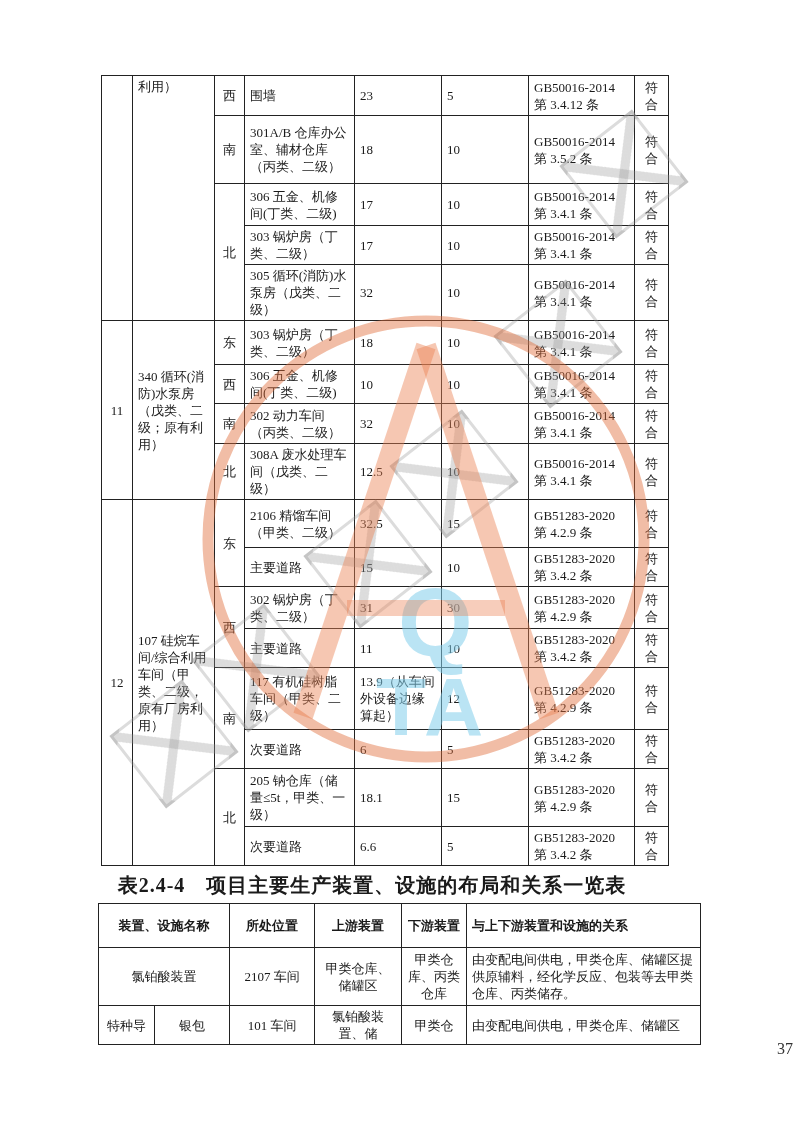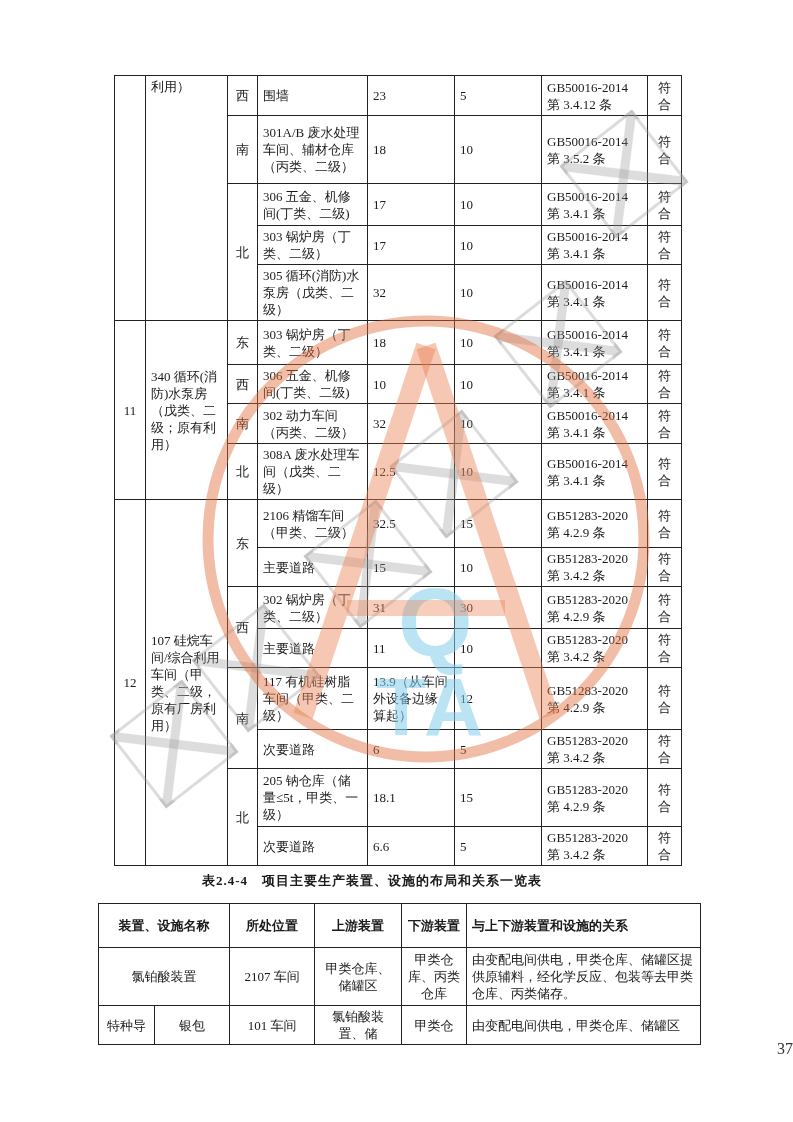--- a/index.html
+++ b/index.html
@@ -14,28 +14,28 @@
   
   table{border-collapse:collapse;table-layout:fixed;}
   td,th{
     border:1.5px solid #222;
     font-size:13px;line-height:17px;
     padding:2px 5px;
     vertical-align:middle;
     word-break:break-all;
     overflow:hidden;
   }
-  #top-table{position:absolute;left:114px;top:75px;width:567px;border-radius:25px;}
+  #top-table{position:absolute;left:101px;top:75px;width:567px;border-radius:25px;}
   #bottom-table{position:absolute;left:98px;top:903px;width:602px;}
   .c{text-align:center;}
   .t{vertical-align:top;}
   .std div{white-space:nowrap;}
   #section-title{
     position:absolute;left:0;top:872px;width:744px;
-    text-align:center;font-size:13px;font-weight:bold;
+    text-align:center;font-size:20px;font-weight:bold;
     letter-spacing:1px;
   }
   #page-number{
     position:absolute;left:0;top:1040px;width:793px;
     text-align:right;font-size:16px;color:#333;
   }
   #bottom-table th{font-weight:bold;text-align:center;}
   .rel{text-align:left;word-break:break-all;margin-left:38px;}
   
   .wm{position:absolute;pointer-events:none;}
@@ -83,21 +83,21 @@
       <td>23</td>
       <td>5</td>
       <td class="std">
             <div>GB50016-2014</div>
             <div>第 3.4.12 条</div>
           </td>
       <td class="c">符合</td>
     </tr>
     <tr style="height:68px">
       <td class="c">南</td>
-      <td>301A/B 废水处理车间、辅材仓库（丙类、二级）</td>
+      <td>301A/B 仓库办公室、辅材仓库（丙类、二级）</td>
       <td>18</td>
       <td>10</td>
       <td class="std">
             <div>GB50016-2014</div>
             <div>第 3.5.2 条</div>
           </td>
       <td class="c">符合</td>
     </tr>
     <tr style="height:42px">
       <td class="c" rowspan="3">北</td>

